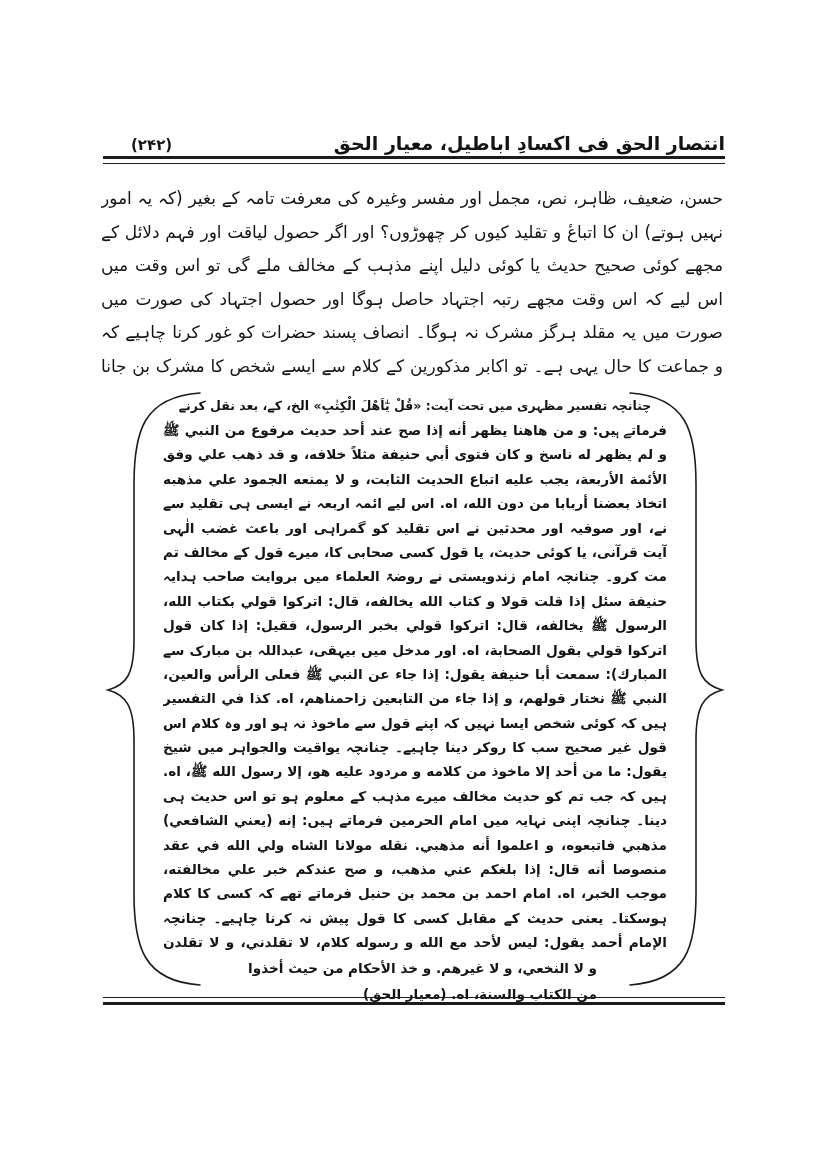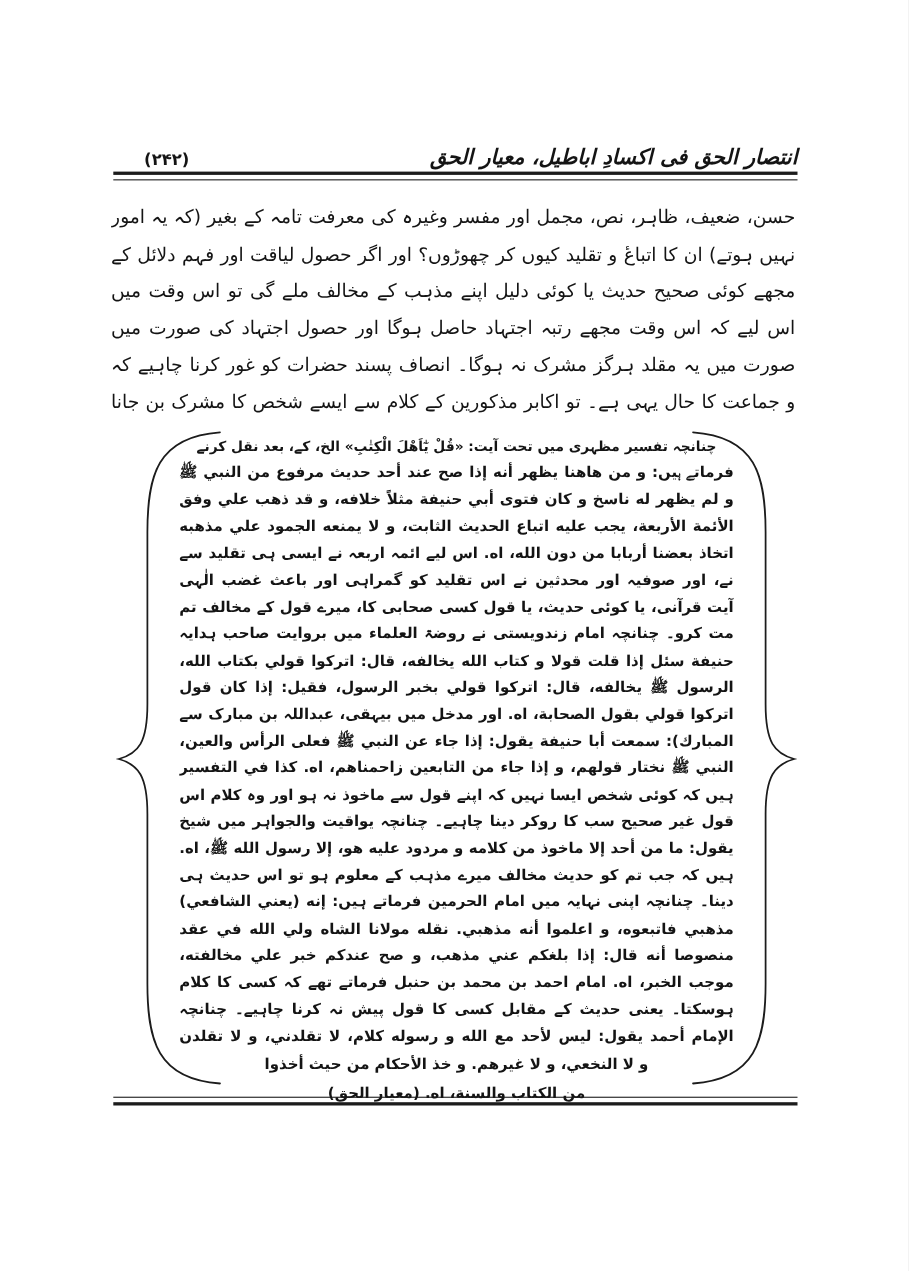--- a/index.html
+++ b/index.html
@@ -12,21 +12,21 @@
     font-family:"DejaVu Sans", sans-serif;
     overflow:hidden;
   }
   
   .header{
     position:absolute;top:118px;left:103px;width:622px;height:36px;
     display:flex;flex-direction:row;justify-content:space-between;align-items:flex-end;
     direction:rtl;
   }
   .book-title{
-    font-size:19px;font-weight:bold;font-style:italic;
+    font-size:19px;font-weight:bold;
     letter-spacing:-0.5px;white-space:nowrap;
   }
   .page-number{
     font-size:15px;font-weight:bold;direction:ltr;
     padding-left:28px;
     text-align:right;
   }
   
   .rule{position:absolute;left:103px;width:622px;height:4px;}
   .rule-top{top:156px;border-top:3px solid #1c1c1c;border-bottom:1.5px solid #1c1c1c;}
@@ -53,21 +53,21 @@
   .bracket-heading{
     font-size:12.5px;font-weight:bold;text-align:center;
     line-height:24px;height:24px;overflow:hidden;
   }
   .bracket-lines .t-line{
     font-size:13.6px;line-height:24.4px;height:24.4px;
     text-align:justify;text-align-last:justify;overflow:hidden;
   }
   .bracket-footer{
     font-size:13.6px;font-weight:bold;line-height:26px;
-    text-align:center;padding:0 70px;overflow:hidden;
+    padding:0 70px;overflow:hidden;
   }
   .arabic-bold{font-weight:bold;}
 </style>
 </head>
 <body>
 
 <div class="page">
 
   <div class="header">
     <div class="book-title">انتصار الحق فی اکسادِ اباطیل، معیار الحق</div>

